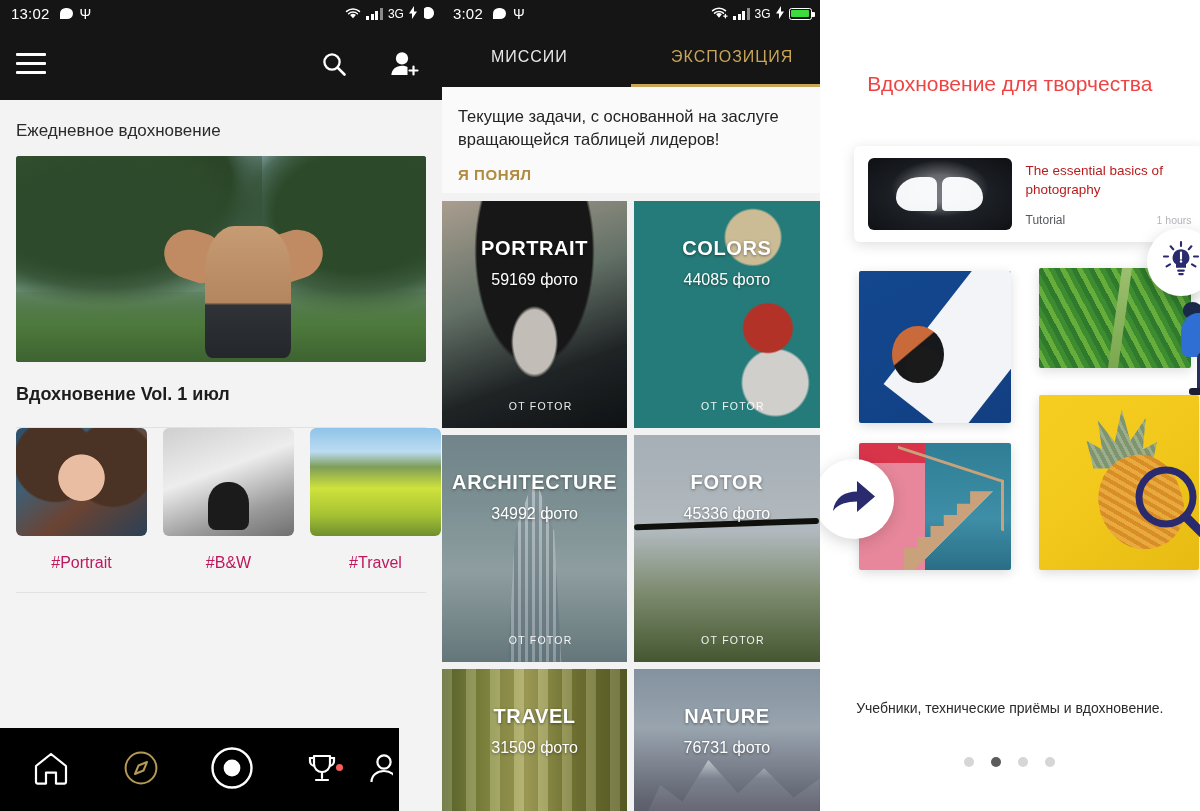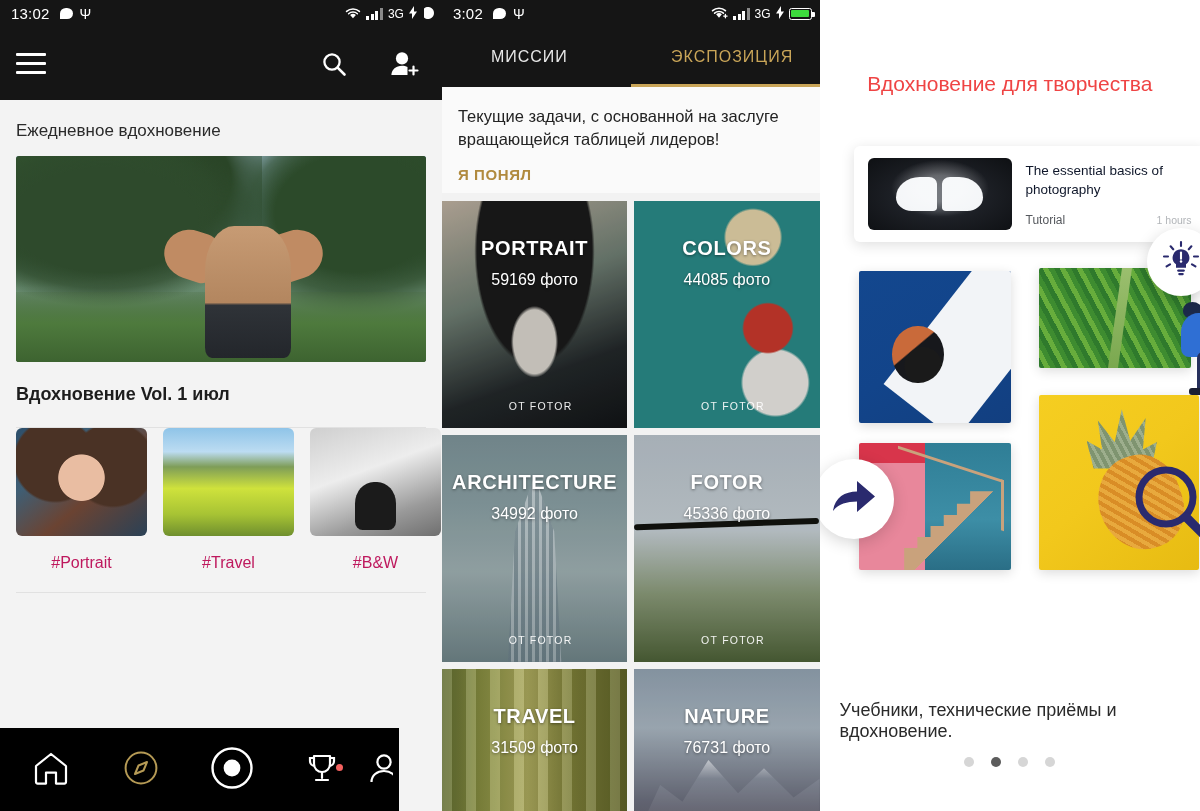--- a/index.html
+++ b/index.html
@@ -163,21 +163,21 @@
     display: flex; align-items: center; padding: 12px 14px; gap: 14px;
   }
   .p3-card-thumb { width: 144px; height: 72px; border-radius: 6px; flex: 0 0 144px; position: relative; overflow: hidden;
     background: radial-gradient(ellipse at 50% 52%, #3b4048 0 14%, #1d2026 44%, #0e1013 100%); }
   .p3-card-thumb .blob-l, .p3-card-thumb .blob-r {
     position: absolute; top: 26%; width: 28%; height: 48%; background: #f4f6f8; }
   .p3-card-thumb .blob-l { left: 20%; border-radius: 60% 20% 10% 40%; }
   .p3-card-thumb .blob-r { right: 20%; border-radius: 20% 60% 40% 10%; }
   .p3-card-thumb .gl { position:absolute; inset:0; background: radial-gradient(ellipse at 50% 42%, rgba(255,255,255,.30) 0 22%, transparent 48%); }
   .p3-card-body { flex: 1; min-width: 0; }
-  .p3-card-title { font-size: 13.5px; color: #0f172a; line-height: 1.42; font-weight: 400; }
+  .p3-card-title { font-size: 13.5px; color: #b91c1c; line-height: 1.42; font-weight: 400; }
   .p3-card-meta { display: flex; justify-content: space-between; align-items: center; margin-top: 14px; }
   .p3-card-kind { font-size: 12px; color: #55585d; }
   .p3-card-time { font-size: 10.5px; color: #b3b6ba; }
   .collage { position: absolute; left: 0; top: 0; width: 402px; height: 811px; }
   .ph { position: absolute; border-radius: 2px; box-shadow: 0 3px 12px rgba(0,0,0,.14); overflow: hidden; }
   .ph-tennis { left: 39px; top: 271px; width: 152px; height: 152px;
     background: linear-gradient(150deg,#13478e 0%, #12448a 52%, #123f80 100%); }
   .ph-tennis:after { content:""; position:absolute; right:-10%; bottom:-6%; width:60%; height:130%;
     background:#f2f4f7; transform: rotate(38deg); }
   .ph-tennis .athlete { position:absolute; left:22%; top:36%; width:34%; height:38%;
@@ -208,22 +208,22 @@
   .fab { position: absolute; background: #fff; border-radius: 50%;
     box-shadow: 0 4px 16px rgba(0,0,0,.16); display: flex; align-items: center; justify-content: center; }
   .fab-bulb { right: 7px; top: 228px; width: 68px; height: 68px; }
   .fab-share { left: -6px; top: 459px; width: 80px; height: 80px; }
   .person { position: absolute; left: 357px; top: 302px; width: 46px; height: 94px; }
   .person .head { position:absolute; left:6px; top:0; width:19px; height:16px; background:#1c2a4a; border-radius: 50% 50% 40% 40%; }
   .person .body { position:absolute; left:4px; top:11px; width:40px; height:44px; background:#2f6fd4; border-radius: 44% 52% 28% 20%; }
   .person .legs { position:absolute; left:20px; top:50px; width:19px; height:40px; background:#27305c; border-radius: 6px 10px 3px 3px; }
   .person .shoe { position:absolute; left:12px; top:86px; width:22px; height:7px; background:#1b1f33; border-radius: 3px; }
   .magnifier { position: absolute; left: 306px; top: 459px; width: 96px; height: 96px; }
-  .p3-footer { position: absolute; left: 0; right: 0; top: 700px; text-align: left;
-    font-size: 18px; color: #2a2a2a; padding-left: 20px; }
+  .p3-footer { position: absolute; left: 0; right: 0; top: 700px; text-align: center;
+    font-size: 14px; color: #2a2a2a; }
   .p3-dots { position: absolute; left: 0; right: 0; top: 757px; display: flex; justify-content: center; gap: 17px; }
   .p3-dots i { width: 10px; height: 10px; border-radius: 50%; background: #d6d6d6; display: block; cursor: pointer; }
   .p3-dots i.active { background: #5c5c5c; }
 </style>
 </head>
 <body>
 
 <div class="panel panel-1">
 
   <div class="statusbar">
@@ -297,26 +297,26 @@
 
     <div class="p1-vol-title">Вдохновение Vol. 1 июл</div>
     <div class="p1-divider"></div>
 
     <div class="tag-row">
       <div class="tag-item">
         <div class="tag-thumb thumb-portrait"></div>
         <div class="tag-label">#Portrait</div>
       </div>
       <div class="tag-item">
+        <div class="tag-thumb thumb-bw"></div>
+        <div class="tag-label">#B&amp;W</div>
+      </div>
+      <div class="tag-item">
         <div class="tag-thumb thumb-travel"></div>
         <div class="tag-label">#Travel</div>
-      </div>
-      <div class="tag-item">
-        <div class="tag-thumb thumb-bw"></div>
-        <div class="tag-label">#B&amp;W</div>
       </div>
     </div>
     <div class="p1-divider-2"></div>
   </div>
 
   <div class="bottom-nav">
     <div class="nav-item">
       <span>
         <svg width="36" height="34" viewBox="0 0 36 34">
             <path d="M3 15 18 3l15 12v16a1.6 1.6 0 0 1-1.6 1.6H23v-11h-10v11H4.6A1.6 1.6 0 0 1 3 31z" stroke="#fff" stroke-width="2.2" fill="none" stroke-linejoin="round"></path>

